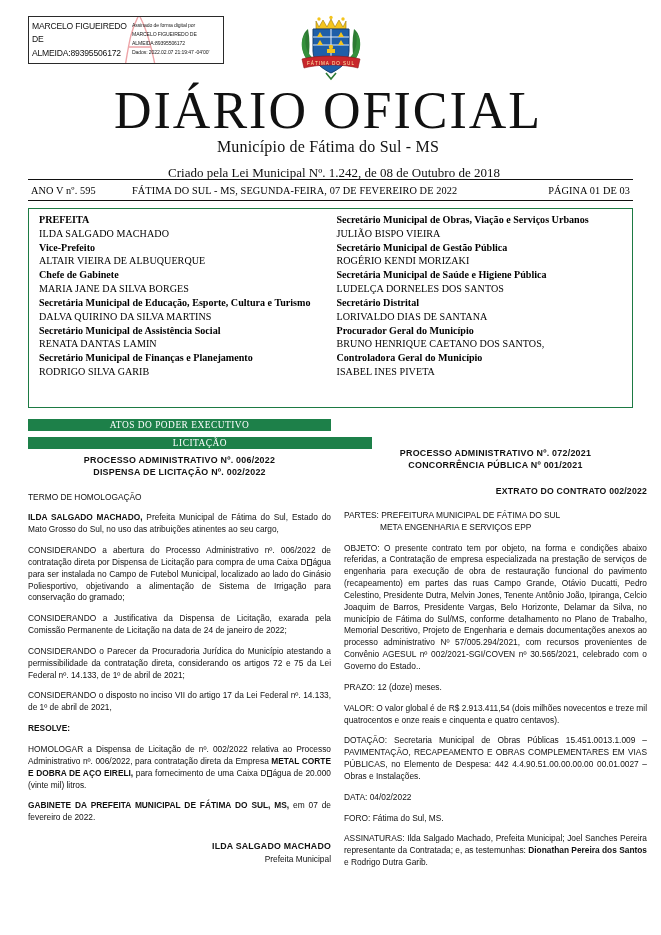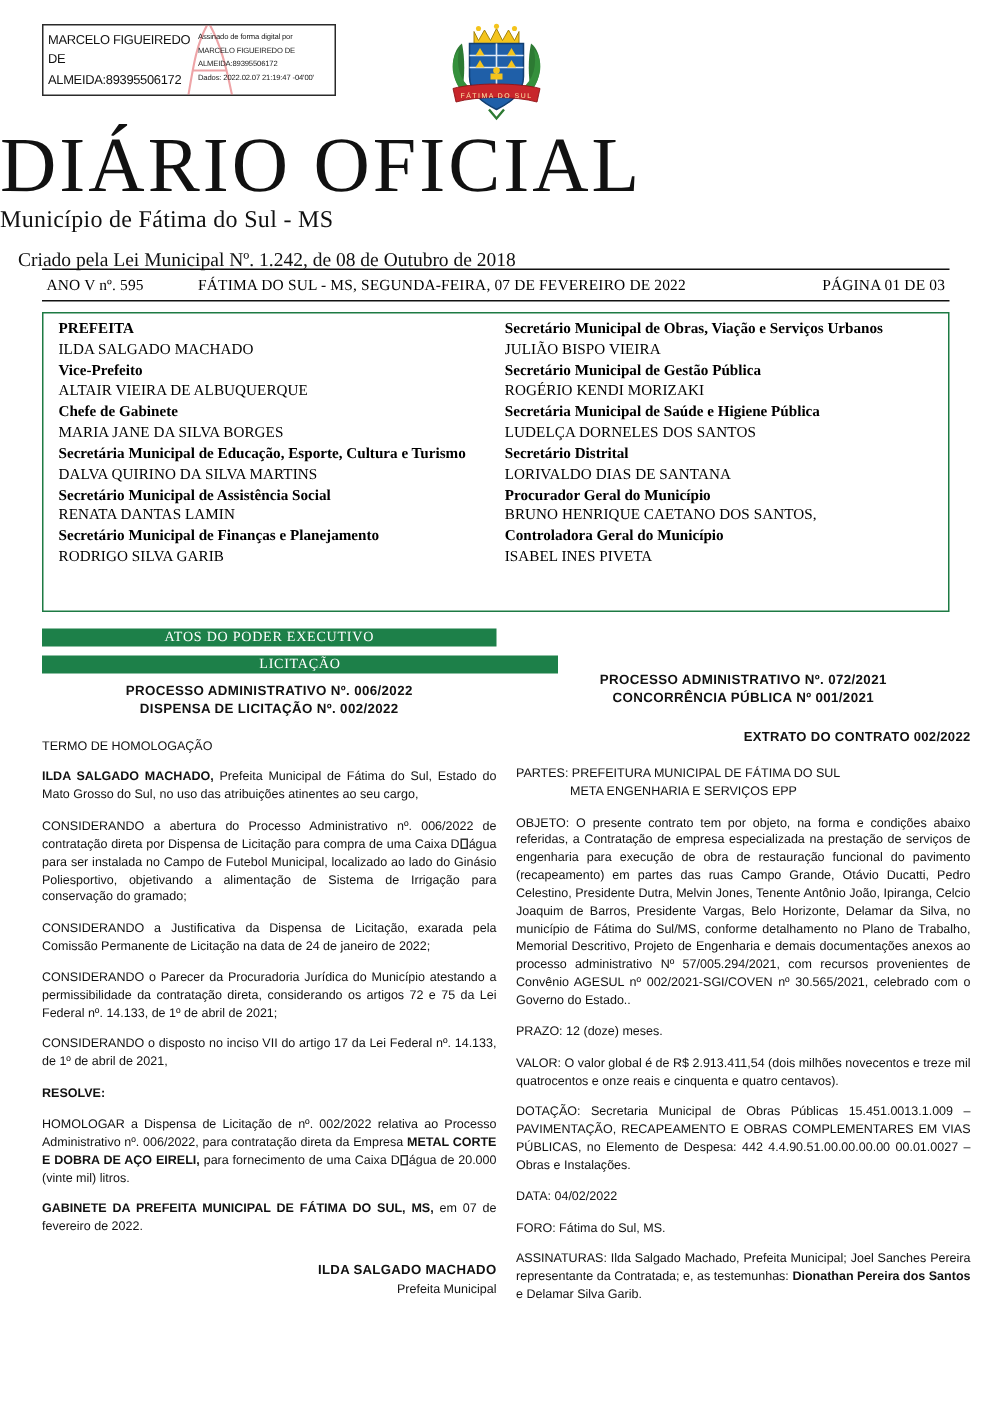--- a/index.html
+++ b/index.html
@@ -68,21 +68,21 @@
   
   .crest {
     position: absolute;
     left: 296px;
     top: 11px;
     width: 70px;
     height: 72px;
   }
 
   
-  .masthead { position: absolute; left: 0; right: 5px; top: 84px; }
+  .masthead { position: absolute; left: 0; right: 5px; top: 84px; text-align: center; }
   .do-title {
     font-family: "Liberation Serif", serif;
     font-size: 52px;
     line-height: 1.04;
     letter-spacing: 2.0px;
     font-weight: 400;
     color: #111;
   }
   .do-sub {
     font-family: "Liberation Serif", serif;
@@ -360,16 +360,16 @@
     <p class="kv">PRAZO:  12 (doze) meses.</p>
 
     <p class="kv">VALOR:  O valor global é de R$ 2.913.411,54 (dois milhões novecentos e treze mil quatrocentos e onze reais e cinquenta e quatro centavos).</p>
 
     <p class="kv">DOTAÇÃO: Secretaria Municipal de Obras Públicas 15.451.0013.1.009 – PAVIMENTAÇÃO, RECAPEAMENTO E OBRAS COMPLEMENTARES EM VIAS PÚBLICAS, no Elemento de Despesa: 442 4.4.90.51.00.00.00.00 00.01.0027 – Obras e Instalações.</p>
 
     <p class="kv">DATA:   04/02/2022</p>
 
     <p class="kv">FORO:   Fátima do Sul, MS.</p>
 
-    <p class="kv"><span>ASSINATURAS:   Ilda Salgado Machado,  Prefeita Municipal; Joel Sanches Pereira representante da Contratada; e, as testemunhas: </span><span class="bold">Dionathan Pereira dos Santos</span><span> e Delamar Silva Garib.</span></p>
+    <p class="kv"><span>ASSINATURAS:   Ilda Salgado Machado,  Prefeita Municipal; Joel Sanches Pereira representante da Contratada; e, as testemunhas: </span><span class="bold">Dionathan Pereira dos Santos</span><span> e Rodrigo Dutra Garib.</span></p>
   </div>
 
 </div>
 
 </body></html>

